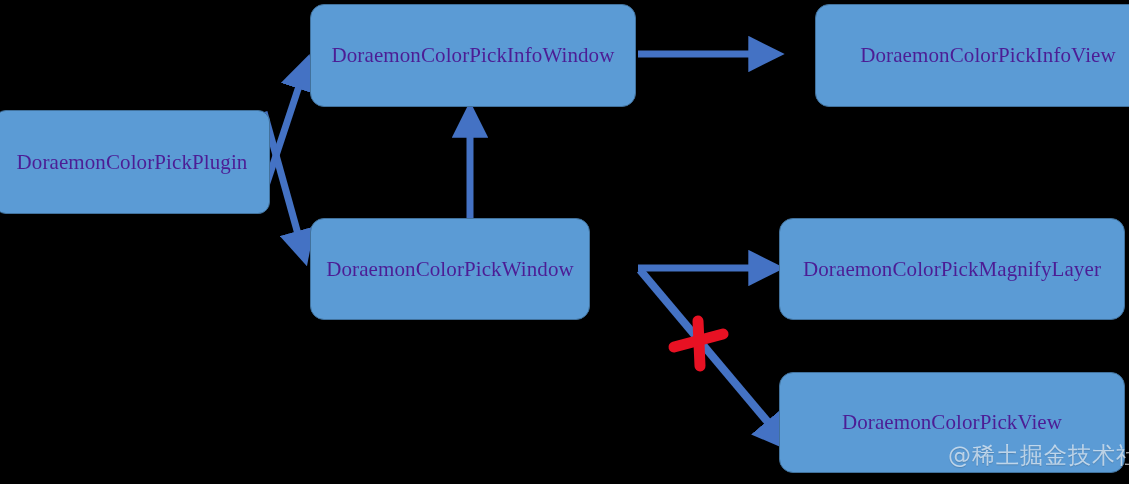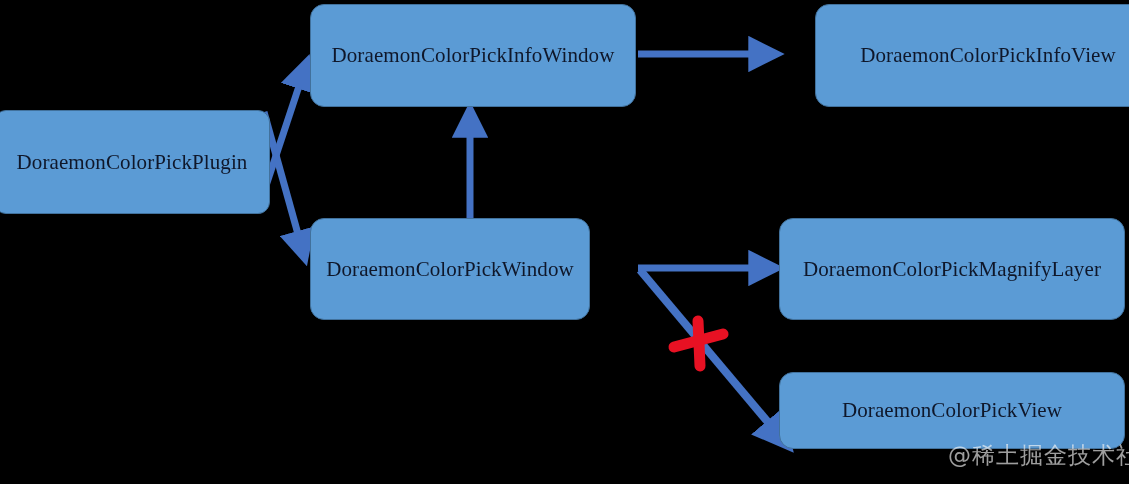--- a/index.html
+++ b/index.html
@@ -18,39 +18,39 @@
   .node {
     position: absolute;
     box-sizing: border-box;
     background: #5B9BD5;
     border: 1px solid #41719C;
     border-radius: 14px;
     display: flex;
     align-items: center;
     justify-content: center;
     text-align: left;
-    color: #0f172a;
+    color: #4c1d95;
     font-size: 21px;
     font-family: "Liberation Serif", "DejaVu Serif", serif;
     letter-spacing: 0.1px;
     line-height: 1.15;
     padding: 4px 10px;
     z-index: 3;
   }
   .node-label {
     display: block;
     white-space: nowrap;
   }
   
   #node-plugin        { left: -6px;  top: 110px; width: 276px; height: 104px; border-radius: 12px; }
   #node-infowindow    { left: 310px; top: 4px;   width: 326px; height: 103px; }
   #node-infoview      { left: 779px; top: 4px;   width: 346px; height: 103px; margin-left: 36px; }
   #node-pickwindow    { left: 310px; top: 218px; width: 280px; height: 102px; }
   #node-magnifylayer  { left: 779px; top: 218px; width: 346px; height: 102px; }
-  #node-pickview      { left: 779px; top: 372px; width: 346px; height: 77px; }
+  #node-pickview      { left: 779px; top: 372px; width: 346px; height: 101px; }
 
   #edges {
     position: absolute;
     left: 0;
     top: 0;
     width: 1129px;
     height: 484px;
     z-index: 2;
     pointer-events: none;
   }

